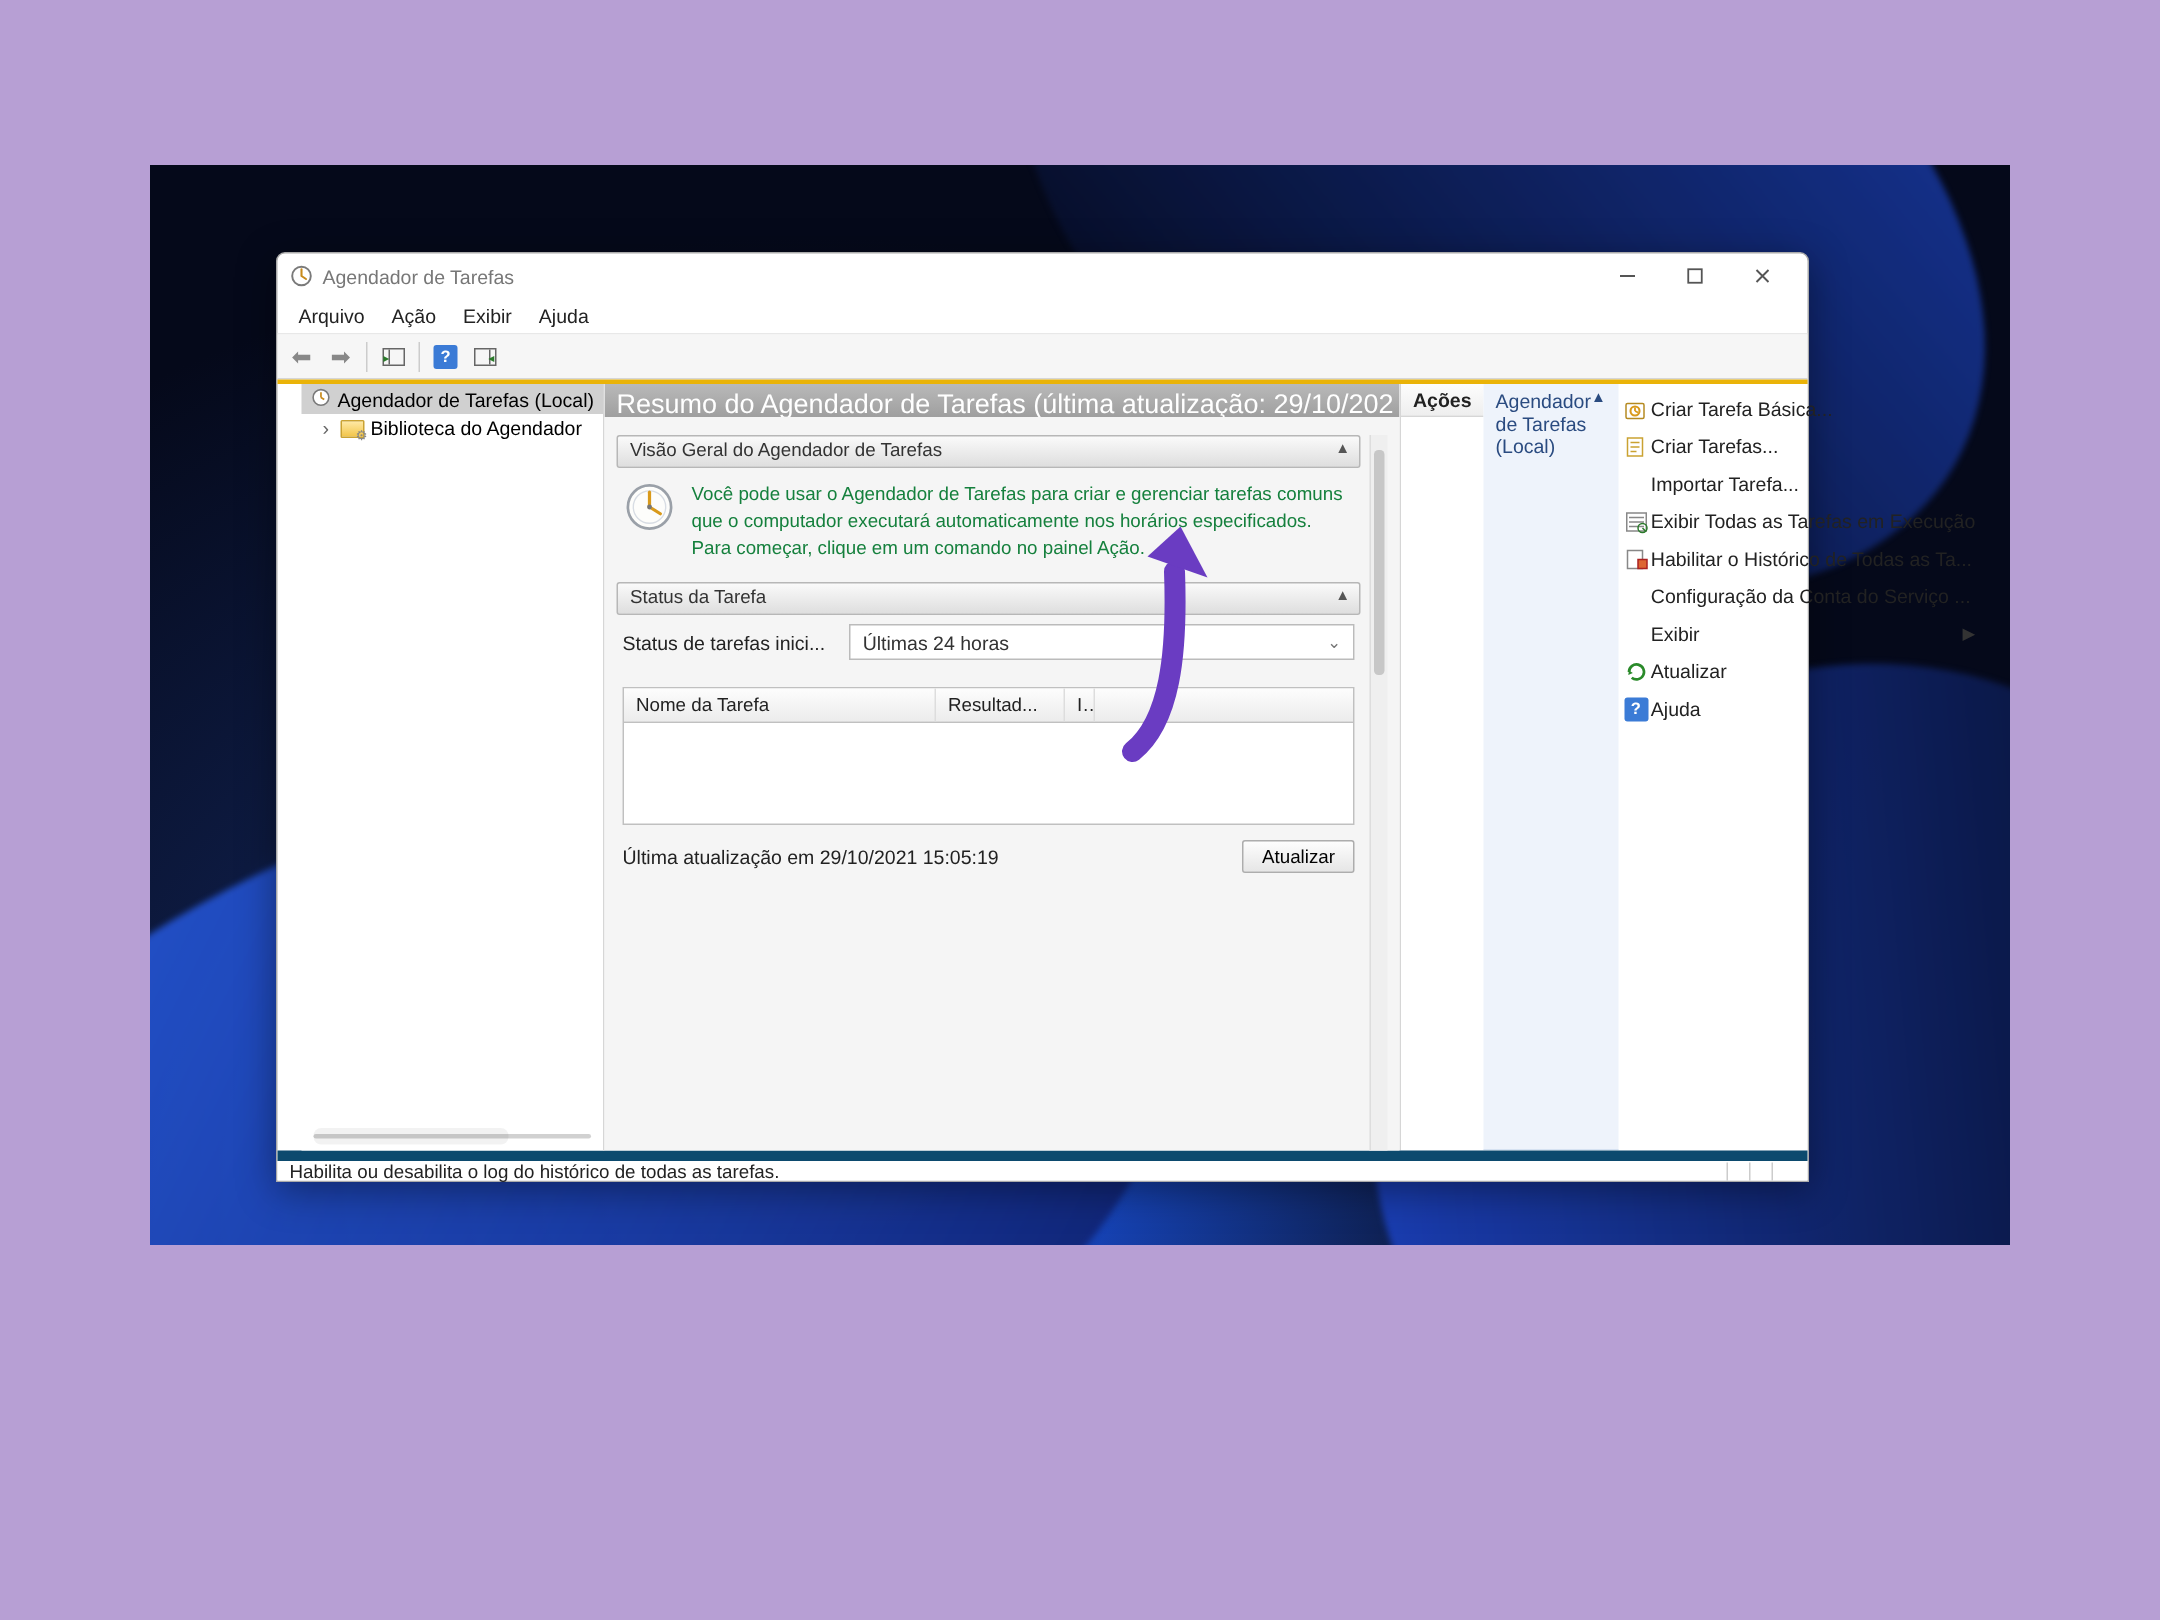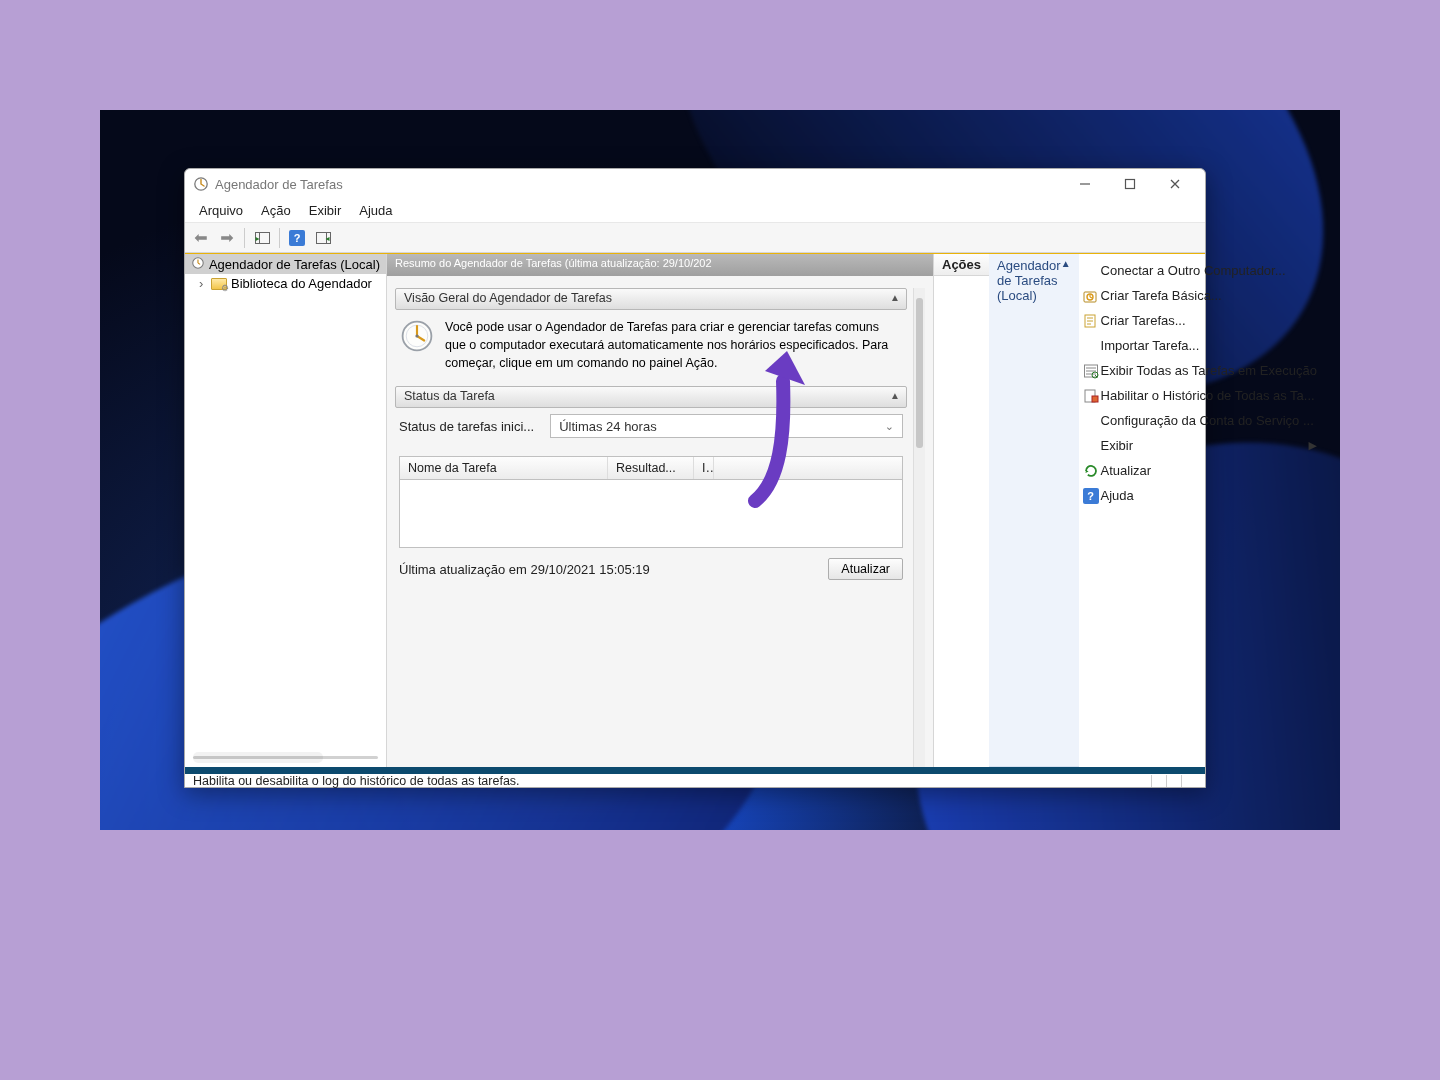--- a/index.html
+++ b/index.html
@@ -42,42 +42,42 @@
   .tsep { width: 1px; height: 20px; background: #ccc; margin: 0 3px; }
   .icon-help { background: #3b7bd6; color: #fff; width: 16px; height: 16px; font-size: 11px; font-weight: 700; display: flex; align-items: center; justify-content: center; border-radius: 2px; }
   .icon-pane { border: 1px solid #666; width: 15px; height: 12px; position: relative; }
   .icon-pane::before { content: ""; position: absolute; top:0; bottom:0; left: 3px; width: 1px; background: #666; }
   .icon-pane.right::before { left: auto; right: 3px; }
   .icon-pane .arrow { position: absolute; font-size: 8px; color: #2a7a2a; top: 1px; }
   .icon-pane .arrow.l { left: 0; }
   .icon-pane .arrow.r { right: 0; }
   .arrow-nav { color: #888; font-size: 16px; }
 
-  .content { flex: 1; display: flex; border-top: 1px solid #eab308; min-height: 0; }
+  .content { flex: 1; display: flex; border-top: 3px solid #eab308; min-height: 0; padding-left: 16px; }
   .tree { width: 202px; border-right: 1px solid #d6d6d6; background: #fff; position: relative; }
   .tree-row { display: flex; align-items: center; padding: 2px 6px; white-space: nowrap; }
   .tree-row.sel { background: #d0d0d0; }
   .tree-row .chev { width: 12px; color: #666; }
   .fi { width: 16px; height: 12px; background: linear-gradient(#ffe9a5,#f2c54a); border: 1px solid #caa232; border-radius: 1px; margin-right: 4px; position: relative; }
   .fi .gear { position: absolute; right: -3px; bottom: -4px; color: #888; font-size: 9px; }
   .tree-scroll { position: absolute; left: 8px; right: 8px; bottom: 8px; height: 3px; background: rgba(0,0,0,.18); border-radius: 2px; }
   .tree-scroll::after { content:""; position:absolute; left:0; top:-4px; width:70%; height:11px; background:rgba(0,0,0,.05); border-radius:5px; }
 
   .center { flex: 1; display: flex; flex-direction: column; min-width: 0; }
-  .center-header { height: 22px; background: linear-gradient(#b9b9b9,#9f9f9f); color: #fff; font-size: 11px; padding: 3px 8px; white-space: nowrap; overflow: hidden; }
+  .center-header { height: 22px; background: linear-gradient(#b9b9b9,#9f9f9f); color: #fff; font-size: 18px; padding: 3px 8px; white-space: nowrap; overflow: hidden; }
   .center-body { flex: 1; background: #f5f5f5; padding: 12px 8px 0 8px; position: relative; display: flex; gap: 6px; min-height:0; padding-bottom:0; }
   .center-inner { flex: 1; display: flex; flex-direction: column; gap: 14px; min-height:0; }
   .vscroll { width: 12px; background: #efefef; border-left: 1px solid #ddd; position: relative; }
   .vscroll .thumb { position: absolute; left: 2px; right: 2px; top: 10px; height: 150px; background: #c7c7c7; border-radius: 3px; }
 
   .panel-title { height: 22px; background: linear-gradient(#fafafa,#dedede); border: 1px solid #b7b7b7; border-radius: 2px; padding: 2px 8px; font-size: 12.5px; color: #333; position: relative; }
   .panel-title .collapse { position: absolute; right: 6px; top: 3px; color: #555; font-size: 10px; }
   .overview-body { display: flex; gap: 10px; padding: 8px 4px 0 4px; }
   .clock-ic { width: 36px; height: 36px; flex: none; }
-  .overview-text { font-size: 12.5px; color: #000000; line-height: 1.45; }
+  .overview-text { font-size: 12.5px; color: #15803d; line-height: 1.45; }
 
   .status-row { display: flex; align-items: center; gap: 16px; padding: 6px 4px 0 4px; }
   .status-label { color: #222; }
   .combo { flex: 1; height: 24px; border: 1px solid #bbb; background: #fff; display: flex; align-items: center; justify-content: space-between; padding: 0 8px; color: #333; }
   .combo .dv { color: #777; font-size: 11px; }
   .summary-line { padding: 10px 4px 0 4px; color: #222; white-space: nowrap; overflow: hidden; text-overflow: ellipsis; }
 
   .table { margin: 18px 4px 0 4px; border: 1px solid #c0c0c0; background: #fff; height: 92px; }
   .table-head { display: flex; background: linear-gradient(#fdfdfd,#ececec); border-bottom: 1px solid #c0c0c0; }
   .th { padding: 4px 8px; border-right: 1px solid #ddd; font-size: 12.5px; color: #222; overflow: hidden; text-overflow: ellipsis; white-space: nowrap; }
@@ -250,24 +250,20 @@
       </div>
 
       <div class="actions">
         <div class="actions-hd">Ações</div>
         <div class="actions-group">
           <span>Agendador de Tarefas (Local)</span>
           <span class="tri">▲</span>
         </div>
         <div class="alist" id="alist">
             <div class="ai">
-              <span class="aicn"></span>
-              <span>Conectar a Outro Computador...</span>
-            </div>
-            <div class="ai">
               <span class="aicn">
                 <svg width="16" height="16">
                   <rect x="1" y="4" width="12" height="10" rx="1" fill="#fff" stroke="#b58a20"></rect>
                   <circle cx="7" cy="9" r="3" fill="none" stroke="#d99a1b" stroke-width="1.4"></circle>
                   <path d="M7 9 L7 6.6 M7 9 L9 10" stroke="#d99a1b" stroke-width="1.2"></path>
                 </svg>
               </span>
               <span>Criar Tarefa Básica...</span>
             </div>
             <div class="ai">

